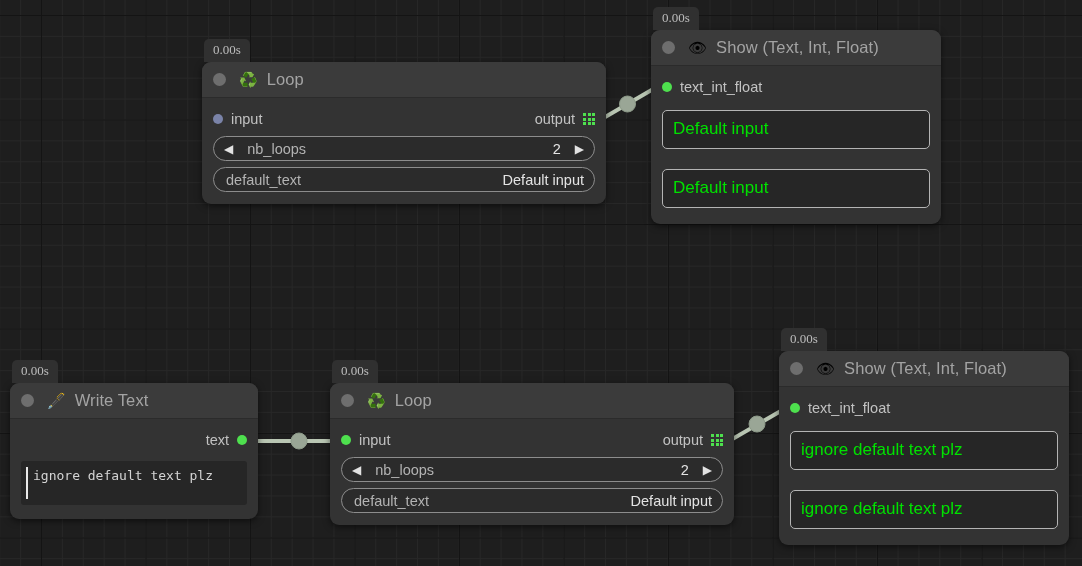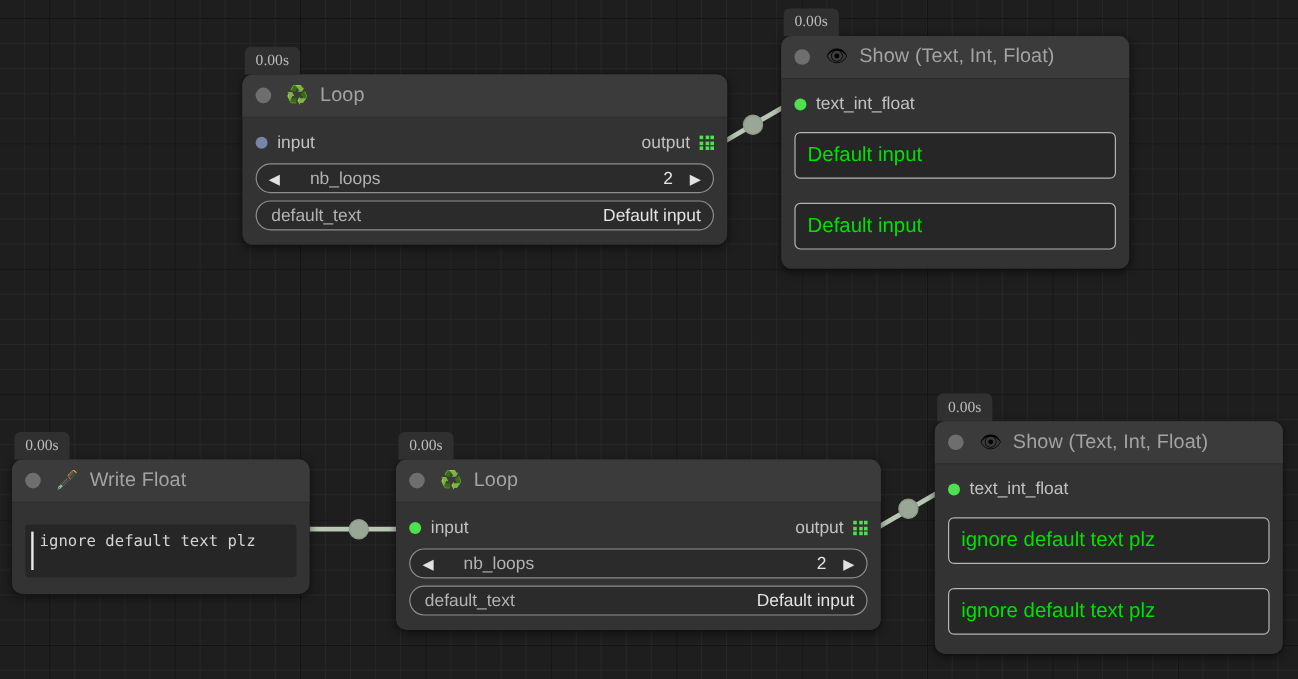--- a/index.html
+++ b/index.html
@@ -134,21 +134,21 @@
   }
   .pill .arrow {
     color: #e2e2e2;
     font-size: 12px;
     line-height: 1;
     flex: 0 0 auto;
   }
   .pill .pname {
     color: #b3b3b3;
     font-size: 14.5px;
-    margin-left: 25px;
+    margin-left: 14px;
     white-space: nowrap;
   }
   .pill .pname.noarrow { margin-left: 2px; }
   .pill .pval {
     margin-left: auto;
     color: #e3e3e3;
     font-size: 14.5px;
     white-space: nowrap;
   }
   .pill .arrow-right { margin-left: 14px; }
@@ -269,23 +269,29 @@
       <div class="show-box">Default input</div>
       <div class="show-box" style="margin-top:20px;">Default input</div>
     </div>
   </div>
 
   <div class="node" id="node-write-text" style="left:10px; top:383px; width:248px;">
     <div class="time-badge">0.00s</div>
     <div class="node-head">
       <span class="status-dot"></span>
       <span class="head-icon">🖋️</span>
-      <span class="head-title">Write Float</span>
+      <span class="head-title">Write Text</span>
     </div>
     <div class="node-body" style="padding-bottom:14px;">
+      <div class="port-row" style="justify-content:flex-end; margin-bottom:0;">
+        <div class="port-right">
+          <span class="port-label">text</span>
+          <span class="port-dot dot-green"></span>
+        </div>
+      </div>
       <div class="text-area">
         <span class="caret"></span>
         <div class="content">ignore default text plz</div>
       </div>
     </div>
   </div>
 
   <div class="node" id="node-loop-bottom" style="left:330px; top:383px; width:404px;">
     <div class="time-badge">0.00s</div>
     <div class="node-head">

